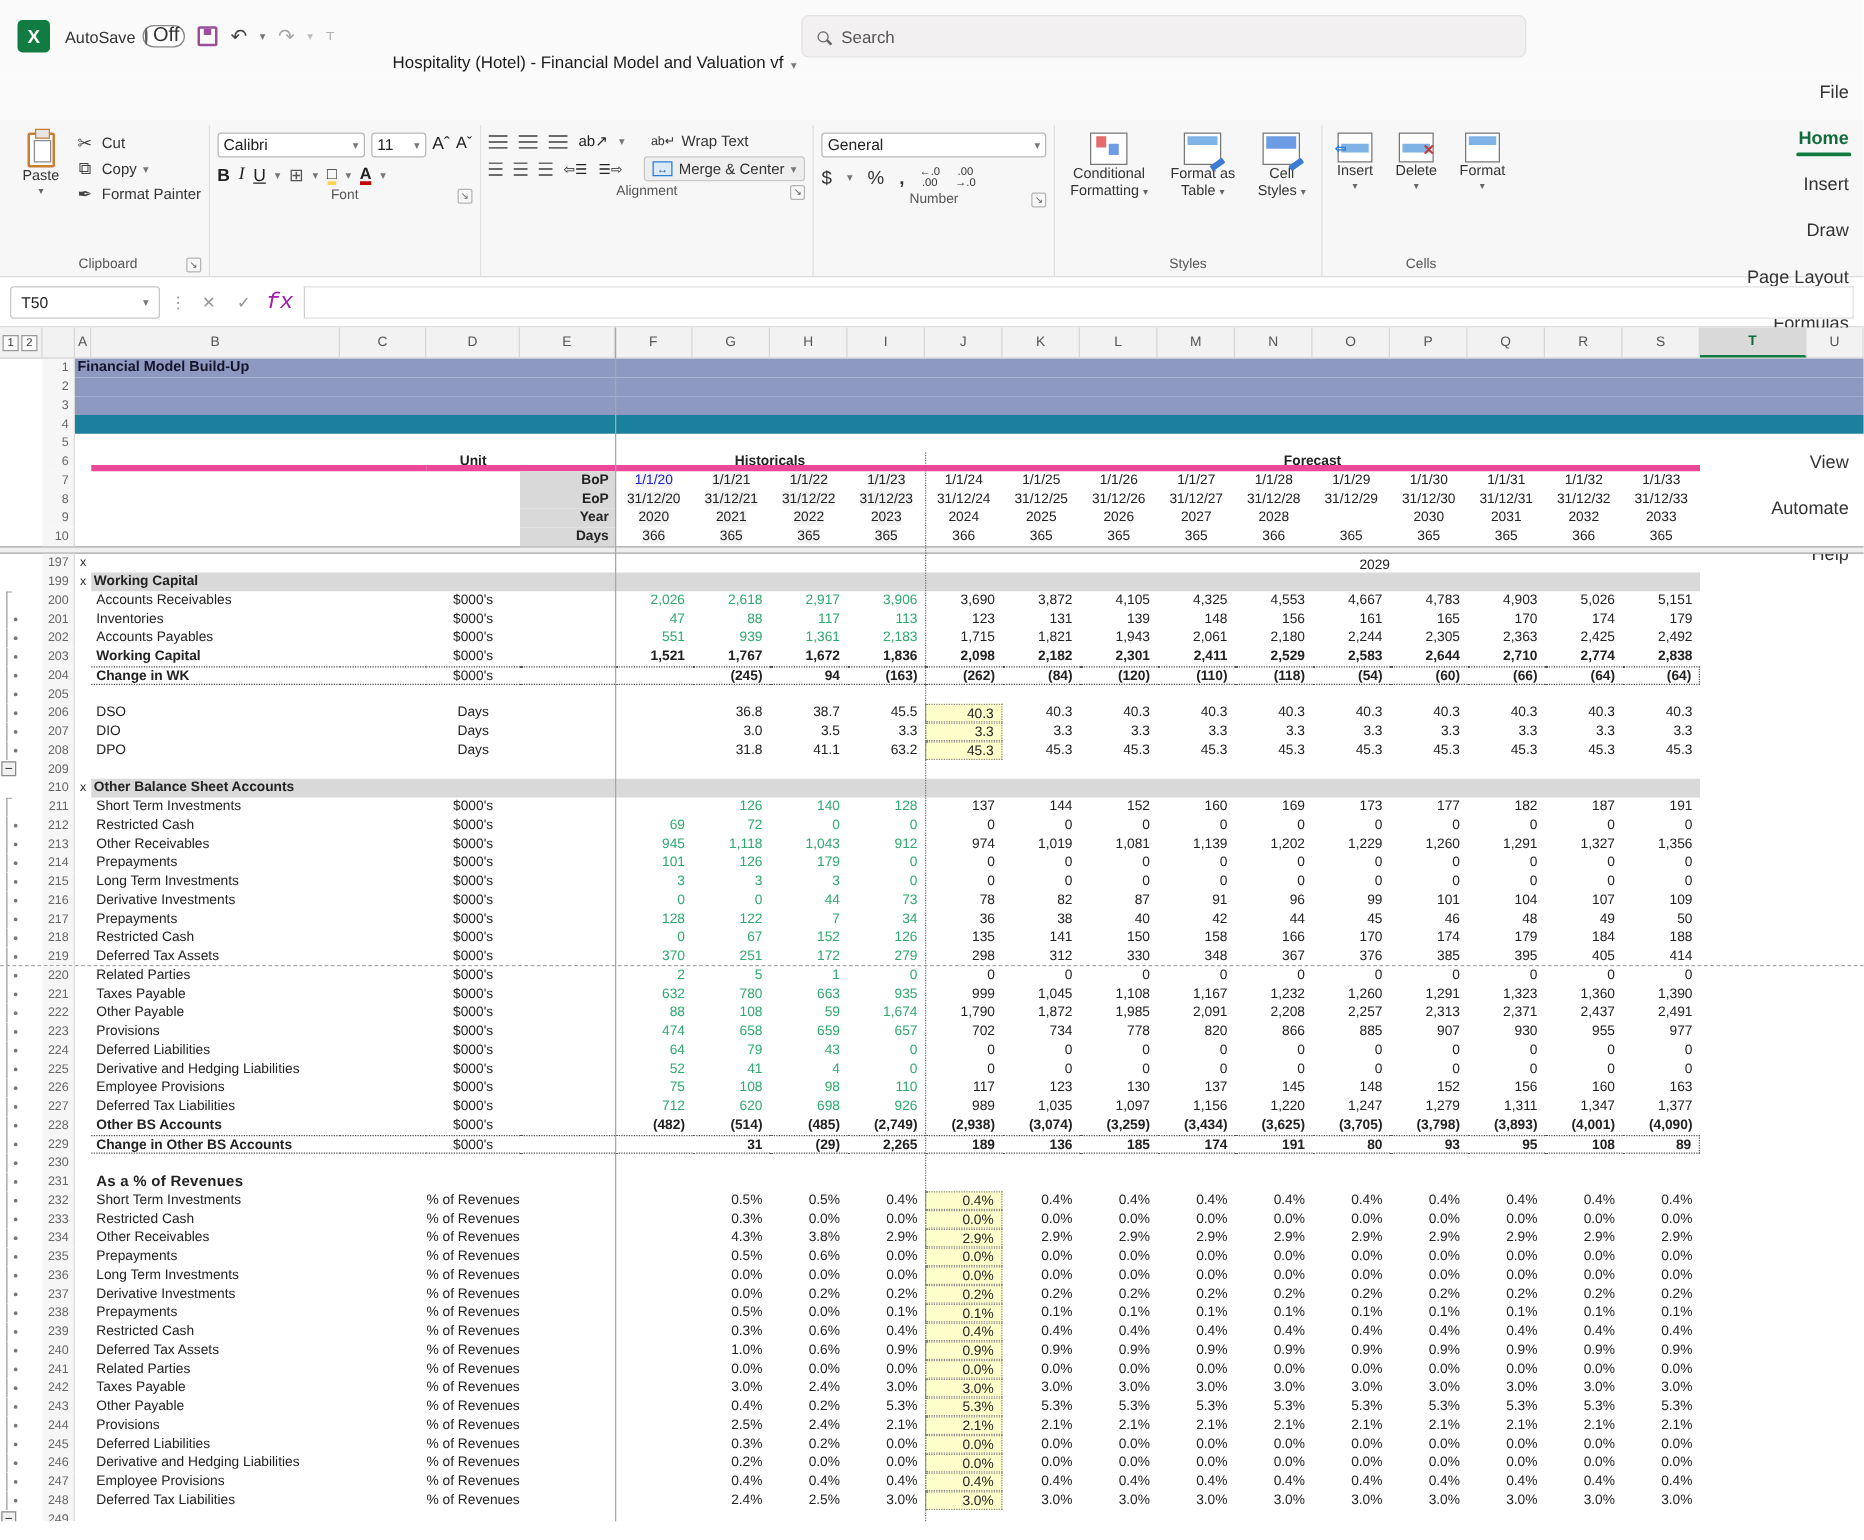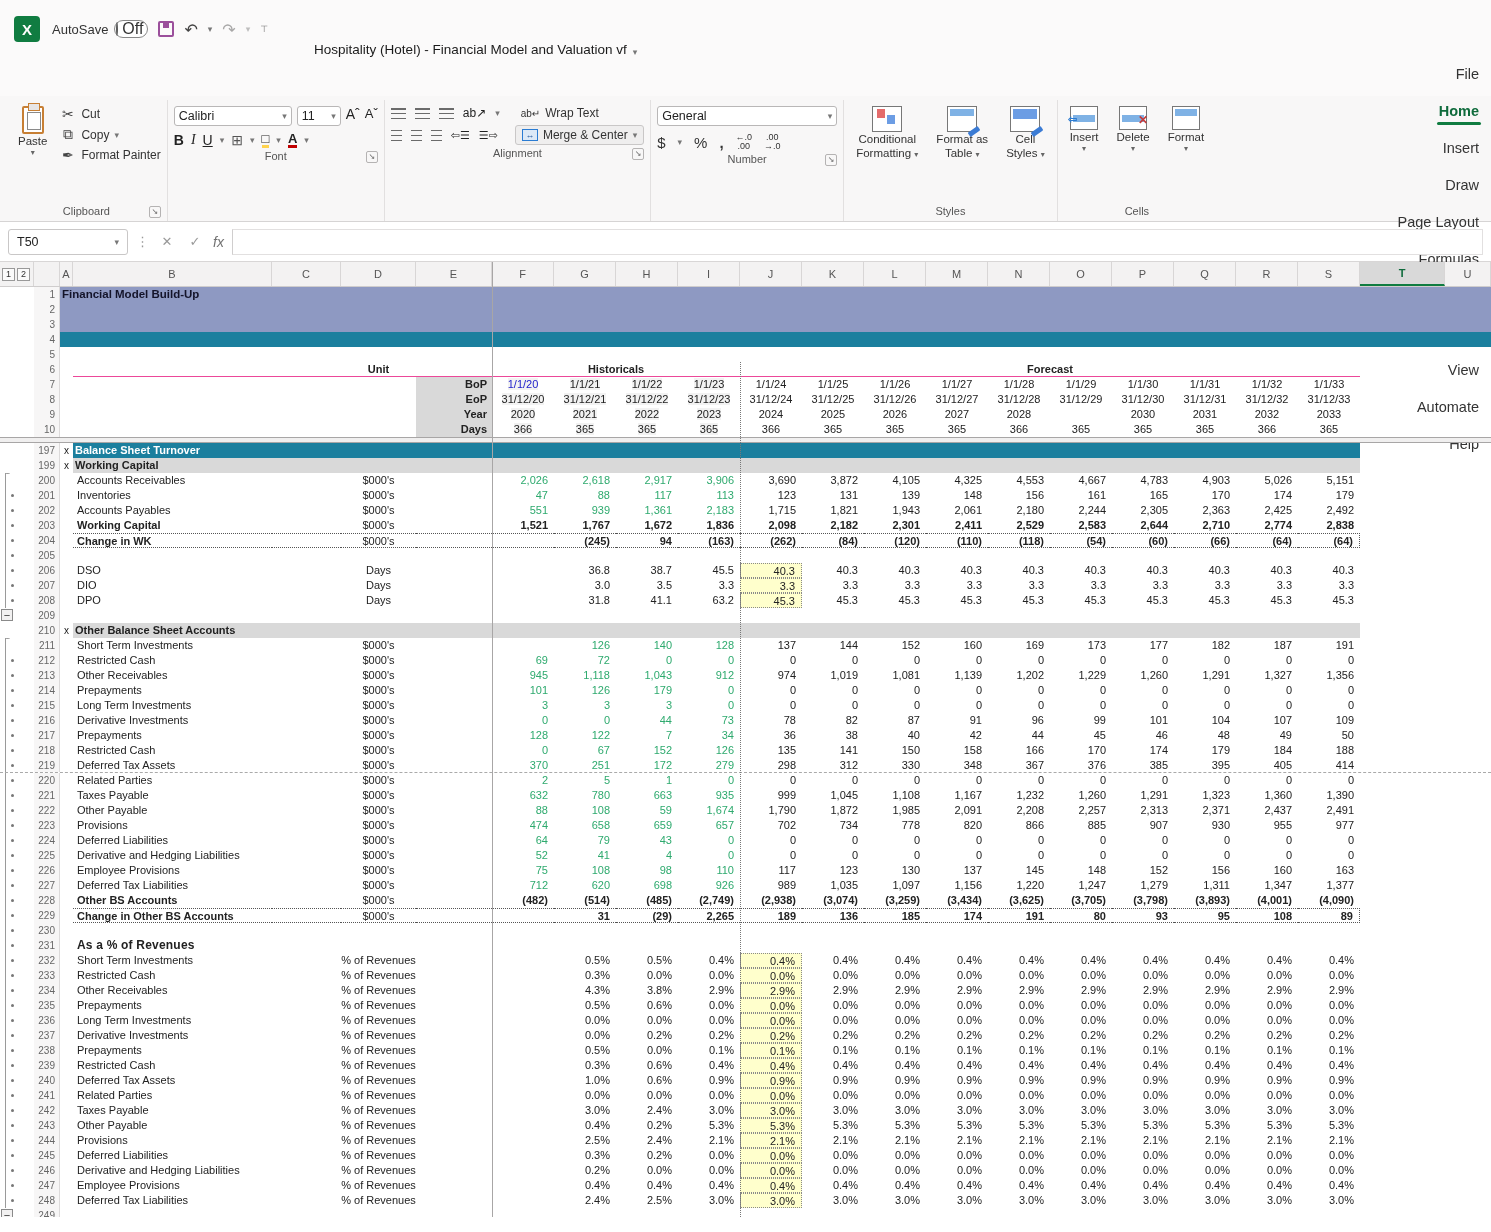--- a/index.html
+++ b/index.html
@@ -83,21 +83,21 @@
   .cells-ico .mid { position:absolute; left:2px; top:8px; right:2px; height:7px; background:#7fb2e5; }
   .cells-ico .x { position:absolute; right:-2px; top:6px; color:#c43a3a; font-weight:bold; font-size:12px; }
   .cells-ico .arr { position:absolute; left:-3px; top:6px; color:#2b7cd3; font-weight:bold; font-size:11px; }
 
   
   .formulabar { height:40px; background:#fff; border-bottom:1px solid #d8d6d6; display:flex; align-items:center; padding:6px 8px; gap:8px; }
   .namebox { width:120px; height:26px; border:1px solid #c9c7c7; border-radius:3px; display:flex;
     align-items:center; justify-content:space-between; padding:0 8px; font-size:12.5px; }
   .fb-dots { color:#999; font-size:13px; }
   .fb-btn { color:#999; font-size:13px; width:20px; text-align:center; }
-  .fb-fx { font-style:italic; font-family:Liberation Sans, sans-serif; font-size:14px; color:#737373; }
+  .fb-fx { font-style:italic; font-family:Liberation Mono, monospace; font-size:18px; color:#a21caf; }
   .fb-input { flex:1; height:26px; border:1px solid #e2e0e0; border-left:1px solid #d0cece; background:#fff; }
 
   
   .sheet { position:relative; width:1491px; }
   .colhead { height:25px; display:flex; background:#f3f2f2; border-bottom:1px solid #cfcdcd; font-size:11px; color:#555; }
   .ch { border-right:1px solid #d8d6d6; display:flex; align-items:center; justify-content:center; height:100%; }
   .ch.sel { background:#d9d9d9; border-bottom:2px solid #107c41; color:#0f6b3c; font-weight:bold; }
   .lvlbox { width:13px; height:13px; border:1px solid #999; background:#fbfbfb; font-size:9px; line-height:11px;
     text-align:center; color:#333; margin-right:2px; }
   .grid { position:relative; }
@@ -124,21 +124,21 @@
   .hgray { background:#d9d9d9; font-weight:bold; }
   .histbg { background:#f2f2f2; }
   .bluedate { color:#2222cc; }
   .bold { font-weight:bold; }
   .green { color:#2eaa6e; }
   .yl { background:#ffffcc; border:1px dotted #8a8a8a; }
   .bxt { border-top:1px dotted #555; }
   .bxb { border-bottom:1px dotted #555; }
   .bxr { border-right:1px dotted #555; }
   .dashB { border-bottom:1px dashed #aaa; }
-  .hdr-line { border-bottom:1px solid #ec4899; }
+  .hdr-line { border-bottom:5px solid #ec4899; }
   .hdr-label { font-weight:bold; text-align:center; }
   .mergedH { width:248px; } .mergedF { width:620px; }
   .pct-hdr { font-weight:bold; font-size:12px; letter-spacing:.2px; }
   .g-dot:after { content:""; position:absolute; left:11px; top:6px; width:3px; height:3px; border-radius:50%; background:#777; }
   .g-line:before { content:""; position:absolute; left:5px; top:0; bottom:0; width:1px; background:#9a9a9a; }
   .g-start:after { content:""; position:absolute; left:5px; top:0; width:5px; height:1px; background:#9a9a9a; }
   .g-minus span { position:absolute; left:1px; top:1px; width:12px; height:12px; border:1px solid #8a8a8a;
     background:#f2f1f1; font-size:11px; line-height:10px; text-align:center; color:#333; }
   .splitbar { height:6px; background:#f0efef; border-top:1px solid #a8a6a6; border-bottom:1px solid #a8a6a6; }
   .vline-freeze { position:absolute; top:0; bottom:0; left:492px; width:1px; background:#a8a6a6; z-index:5; }
@@ -160,20 +160,24 @@
     <span class="save-ico"></span>
     <span class="qat-ico">↶</span>
       <span class="qat-chev">▾</span>
     <span class="qat-ico dim">↷</span>
       <span class="qat-chev dim">▾</span>
     <span class="qat-chev">⊤</span>
   </div>
   <div class="doc-title">
     <span>Hospitality (Hotel) - Financial Model and Valuation vf</span>
     <span class="qat-chev">▾</span>
+  </div>
+  <div class="search-wrap">
+    <span class="mag"></span>
+    <span>Search</span>
   </div>
 </div>
 
 <div class="menubar" id="menu-tabs">
     <span class="mtab ">File</span>
     <span class="mtab active">Home</span>
     <span class="mtab ">Insert</span>
     <span class="mtab ">Draw</span>
     <span class="mtab ">Page Layout</span>
     <span class="mtab ">Formulas</span>
@@ -526,21 +530,20 @@
         <span class="cell cv" style="text-align:center; padding-right:0;"><span class="">366</span></span>
         <span class="cell cv" style="text-align:center; padding-right:0;"><span class="">365</span></span>
         <span class="cell ct "></span>
         <span class="cell cu "></span>
       </div>
       <div class="splitbar"></div>
       <div class="row ">
         <span class="cell cg"></span>
         <span class="cell cn">197</span>
         <span class="cell ca">x</span>
-        <span class="cell sec band" style="width:1287px;">Balance Sheet Turnover</span>
         <span class="cell ct "></span>
         <span class="cell cu "></span>
       </div>
       <div class="row ">
         <span class="cell cg"></span>
         <span class="cell cn">199</span>
         <span class="cell ca">x</span>
         <span class="cell sub band" style="width:1287px;">Working Capital</span>
         <span class="cell ct "></span>
         <span class="cell cu "></span>

